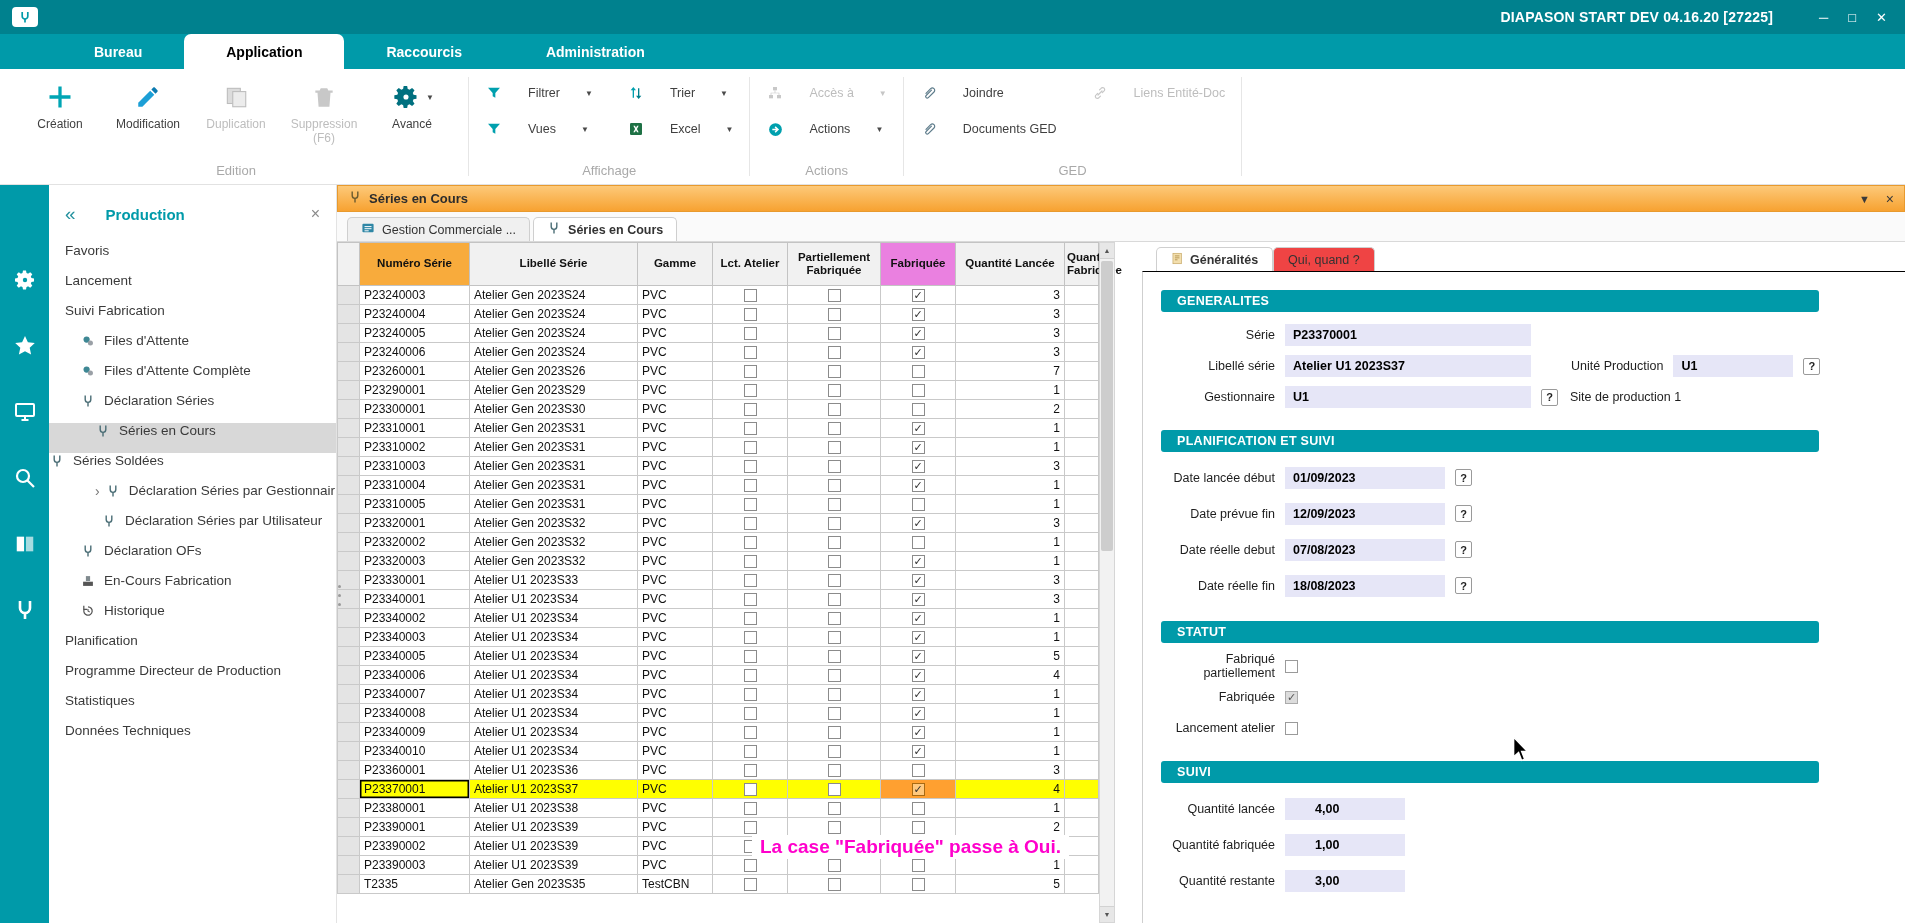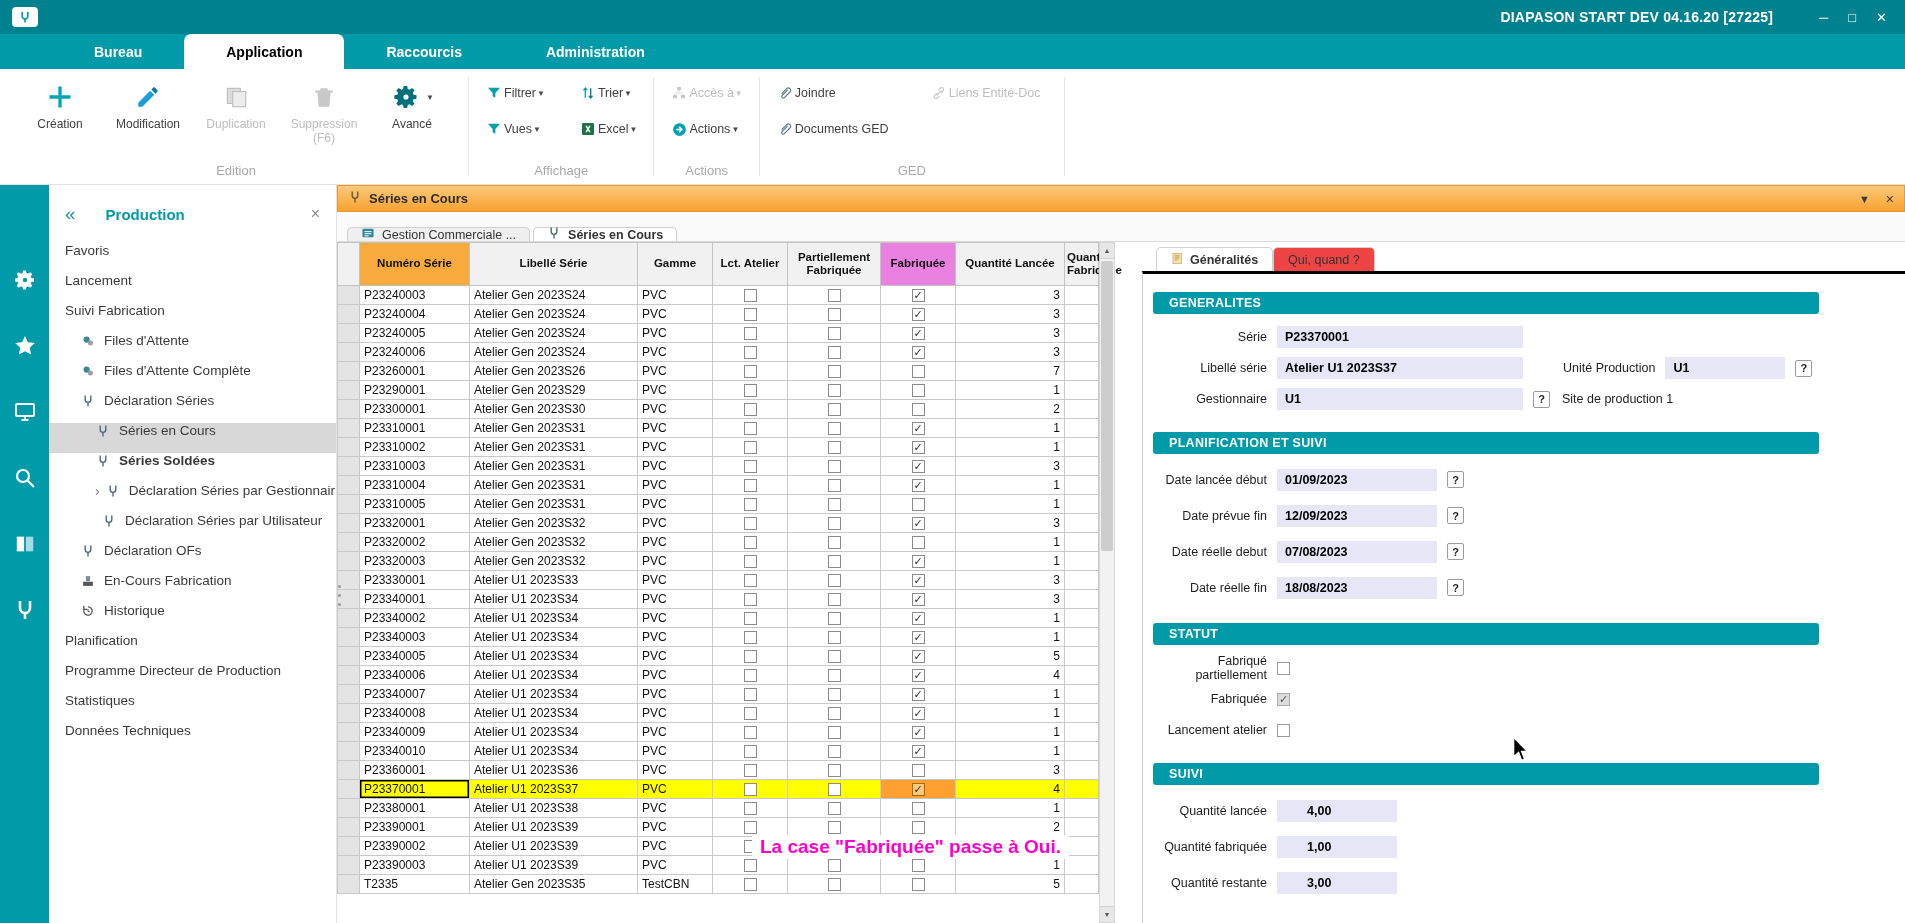--- a/index.html
+++ b/index.html
@@ -23,21 +23,21 @@
   .ribbon { height:116px; background:#fff; display:flex; border-bottom:1px solid #e2e2e2; padding-left:6px; }
   .rb-group { display:flex; flex-direction:column; padding:6px 10px 2px; }
   .rb-content { flex:1; display:flex; align-items:flex-start; }
   .rb-label { text-align:center; color:#a9a9a9; font-size:13px; padding:2px 0 4px; }
   .rb-sep { width:1px; background:#e6e6e6; margin:8px 2px; }
   .rb-large { width:88px; display:flex; flex-direction:column; align-items:center; gap:5px; padding-top:6px; font-size:12px; color:#3f3f3f; cursor:pointer; }
   .rb-large .ic { width:32px; height:32px; display:flex; align-items:center; justify-content:center; }
   .rb-large .icrow { display:flex; align-items:center; gap:4px; }
   .rb-cap { text-align:center; line-height:1.15; }
   .rb-grid { display:grid; grid-template-columns:auto auto; grid-auto-rows:36px; align-items:center; column-gap:26px; }
-  .rb-small { display:flex; align-items:center; gap:1px; font-size:12.5px; color:#3f3f3f; cursor:pointer; padding:0 4px; }
+  .rb-small { display:flex; align-items:center; gap:25px; font-size:12.5px; color:#3f3f3f; cursor:pointer; padding:0 4px; }
   .rb-small .sic { width:18px; height:18px; display:flex; align-items:center; justify-content:center; }
   .caret { font-size:8px; color:#4a4a4a; }
   .dis { color:#bdbdbd !important; }
   .dis .caret { color:#c6c6c6; }
 
   
   .bodyrow { display:flex; height:738px; }
   .iconstrip { width:49px; background:#009aa9; display:flex; flex-direction:column; align-items:center; padding-top:82px; gap:40px; flex:none; }
   .strip-ic { width:26px; height:26px; display:flex; align-items:center; justify-content:center; cursor:pointer; }
 
@@ -52,21 +52,21 @@
   .sb-exp { color:#777; font-size:14px; margin-right:-3px; }
   .sb-ic { width:16px; height:16px; display:flex; align-items:center; justify-content:center; }
 
   
   .main { flex:1; display:flex; flex-direction:column; min-width:0; }
   .orange-bar { height:27px; background:linear-gradient(#fdc979,#f7a231); border:1px solid #e89a2e; display:flex; align-items:center; padding:0 10px; }
   .ob-title { font-size:13px; font-weight:bold; color:#2c2c2c; margin-left:7px; }
   .ob-right { margin-left:auto; display:flex; gap:16px; color:#3a3a3a; font-size:11px; align-items:center; }
   .ob-right span { cursor:pointer; }
   .doc-tabs { height:30px; background:#fafafa; display:flex; align-items:flex-end; padding-left:10px; gap:3px; border-bottom:1px solid #d9d9d9; }
-  .doc-tab { height:14px; display:flex; align-items:center; gap:7px; padding:0 13px; font-size:12.5px; color:#333;
+  .doc-tab { height:24px; display:flex; align-items:center; gap:7px; padding:0 13px; font-size:12.5px; color:#333;
              background:#f0f0f0; border:1px solid #cfcfcf; border-bottom:none; border-radius:5px 5px 0 0; cursor:pointer; }
   .doc-tab.active { background:#fff; font-weight:bold; }
 
   .content-row { flex:1; display:flex; min-height:0; }
 
   
   .grid-area { width:783px; flex:none; display:flex; position:relative; }
   table.series { border-collapse:collapse; table-layout:fixed; width:761px; font-size:12px; align-self:flex-start; }
   table.series th { background:#f1f1f1; border:1px solid #c3c3c3; font-weight:bold; font-size:11.5px; height:43px;
                     padding:0 2px; line-height:1.15; color:#111; }
@@ -94,21 +94,21 @@
 
   .splitter-dots { position:absolute; left:337px; top:585px; width:5px; height:26px; display:flex; flex-direction:column; gap:6px; align-items:center; }
   .splitter-dots i { width:3px; height:3px; border-radius:50%; background:#9a9a9a; }
 
   
   .detail { flex:1; min-width:0; background:#fff; padding-left:22px; display:flex; flex-direction:column; }
   .detail-tabs { display:flex; padding-top:5px; margin-left:14px; }
   .d-tab { height:24px; padding:0 14px; display:flex; align-items:center; gap:6px; font-size:12.5px; color:#333;
            border:1px solid #cfcfcf; border-bottom:none; border-radius:5px 5px 0 0; background:#ef4444; cursor:pointer; }
   .d-tab.active { background:#fff; font-weight:bold; }
-  .detail-box { flex:1; border-top:3px solid #000000; border-left:1px solid #cfcfcf; padding:14px 0 0 2px; }
+  .detail-box { flex:1; border-top:1px solid #000000; border-left:1px solid #cfcfcf; padding:14px 0 0 10px; }
   .band { height:22px; background:#009aa9; color:#fff; font-weight:bold; font-size:12.5px; display:flex; align-items:center;
           padding-left:16px; border-radius:3px; margin:4px 86px 10px 8px; letter-spacing:.3px; }
   .band.mt { margin-top:20px; }
   .frow { display:flex; align-items:center; height:26px; margin-bottom:5px; font-size:12.5px; color:#1e1e1e; }
   .flabel { width:122px; text-align:right; margin-right:10px; flex:none; }
   .fval { background:#e6e6f7; font-weight:bold; padding:4px 8px; font-size:12.5px; color:#000; }
   .w246 { width:246px; } .w160 { width:160px; } .w120 { width:120px; }
   .qbtn { width:17px; height:17px; border:1px solid #9a9a9a; background:#fff; font-size:11px; font-weight:bold; color:#222;
           display:flex; align-items:center; justify-content:center; margin-left:10px; border-radius:2px; cursor:pointer; flex:none; }
   .gap { width:40px; flex:none; }
@@ -398,21 +398,21 @@
           </div>
           <div class="sb-item selected" style="padding-left: 46px;">
             <span class="sb-ic">
               <svg width="14" height="14" viewBox="0 0 20 20">
                 <path d="M6 2v6a4 4 0 008 0V2" fill="none" stroke="#4a6d75" stroke-width="2"></path>
                 <path d="M10 12v6" stroke="#4a6d75" stroke-width="2"></path>
               </svg>
             </span>
             <span>Séries en Cours</span>
           </div>
-          <div class="sb-item" style="padding-left: 46px; font-weight: bold;">
+          <div class="sb-item" style="">
             <span class="sb-ic">
               <svg width="14" height="14" viewBox="0 0 20 20">
                 <path d="M6 2v6a4 4 0 008 0V2" fill="none" stroke="#4a6d75" stroke-width="2"></path>
                 <path d="M10 12v6" stroke="#4a6d75" stroke-width="2"></path>
               </svg>
             </span>
             <span>Séries Soldées</span>
           </div>
           <div class="sb-item" style="padding-left: 46px;">
             <span class="sb-exp">›</span>

